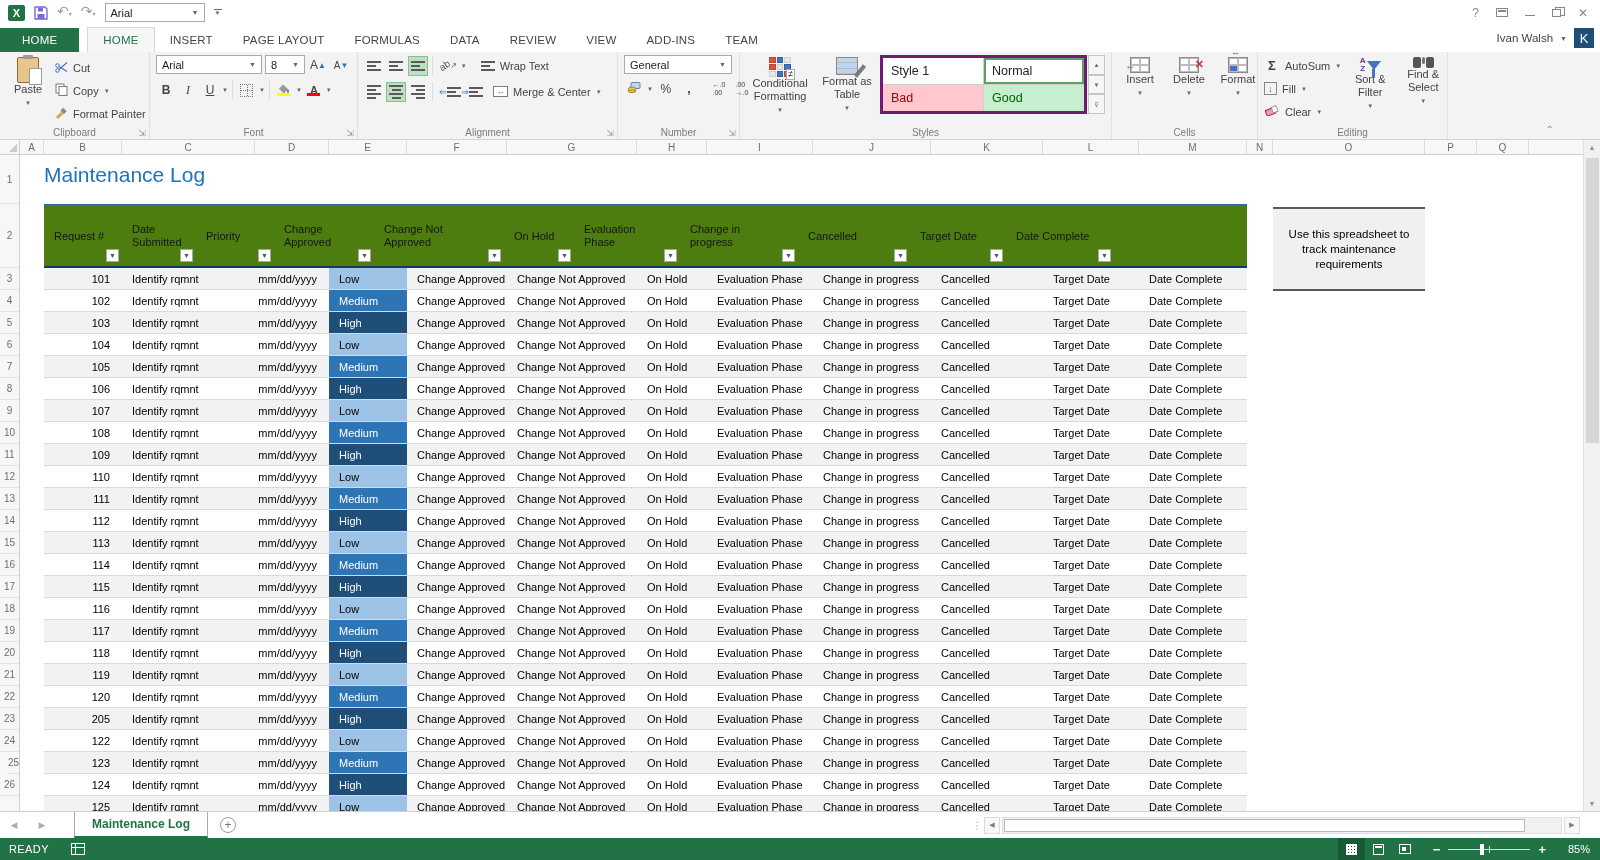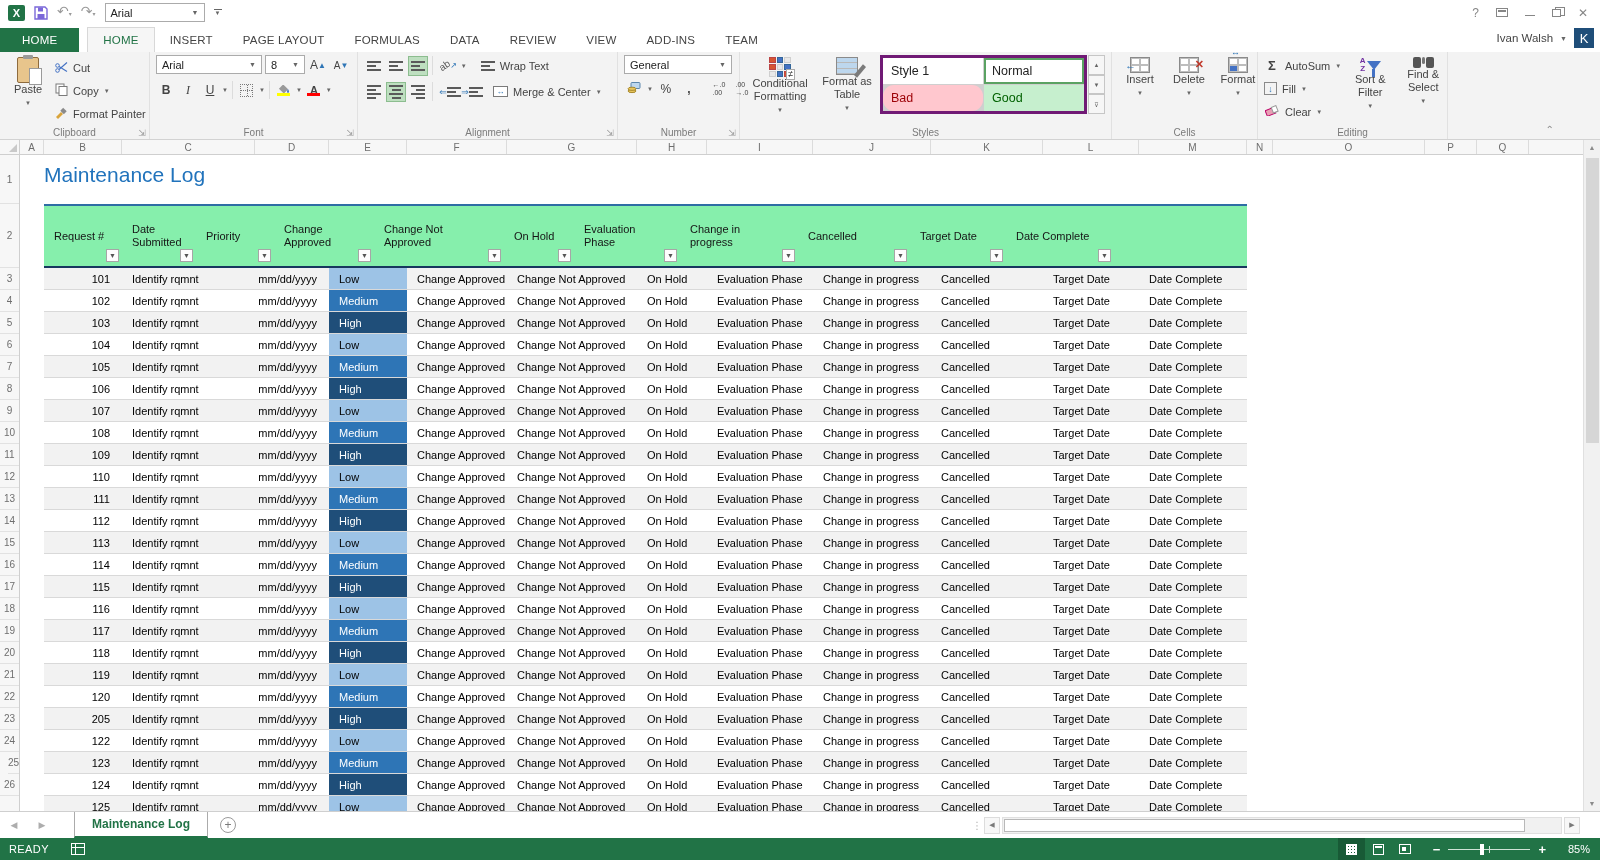--- a/index.html
+++ b/index.html
@@ -68,21 +68,21 @@
   .cf-ic i { background:#e8e8e8; border:1px solid #cfcfcf; }
   .cf-ic i.r { background:#D65532; border-color:#b44; } .cf-ic i.b { background:#4472C4; border-color:#369; }
   .cf-ic .neq { position:absolute; right:-4px; bottom:-3px; background:#fff; border:1px solid #aaa; font-size:9px; line-height:9px; padding:0 1px; color:#333; }
   .fat-ic { width:22px; height:18px; border:1px solid #8a8a8a; display:grid; grid-template-rows:repeat(3,1fr); position:relative; }
   .fat-ic i { border-bottom:1px solid #b9b9b9; background:#BDD7EE; }
   .fat-ic i:last-child { background:#fff; border-bottom:none; }
   .fat-ic .brush { position:absolute; right:-5px; bottom:-4px; width:4px; height:14px; background:#7b7b7b; transform:rotate(40deg); }
   .gallery { display:flex; align-items:stretch; }
   .gcells { display:grid; grid-template-columns:100px 100px; grid-template-rows:26px 26px; gap:1px; background:#cfcfcf; border:3px solid #701a75; }
   .gcell { background:#fff; display:flex; align-items:center; padding:0 8px; font-size:12.5px; color:#222; }
-  .gcell.bad  { background:#FFC7CE; color:#9C0006;border-radius:11px; }
+  .gcell.bad  { background:#FFC7CE; color:#9C0006; }
   .gcell.good { background:#C6EFCE; color:#006100; }
   .gcell.sel  { outline:2px solid #5aa262; outline-offset:-2px; }
   .grail { width:17px; display:flex; flex-direction:column; margin-left:1px; }
   .grail div { flex:1; border:1px solid #c6c6c6; background:#f6f6f6; font-size:6px; color:#666; display:flex; align-items:center; justify-content:center; }
   .cellgrid { width:20px; height:16px; border:1px solid #8a8a8a; display:grid; grid-template-columns:1fr 1fr; grid-template-rows:1fr 1fr; position:relative; background:#fff; }
   .cellgrid i { border:0.5px solid #bdbdbd; }
   .cellgrid .mark { position:absolute; font-size:11px; font-weight:bold; }
   .ed-ic { width:16px; text-align:center; font-size:13px; color:#444; }
   .sort-ic { display:flex; align-items:center; gap:1px; }
   .sort-ic .az { font-size:8px; line-height:8px; font-weight:bold; color:#7030A0; display:flex; flex-direction:column; }
@@ -98,21 +98,21 @@
   .colh { border-right:1px solid #dcdcdc; font-size:10px; color:#6e6e6e; display:flex; align-items:center; justify-content:center; }
   .corner { width:20px; position:relative; border-right:1px solid #cfcfcf; background:#f7f7f7; }
   .corner:after { content:""; position:absolute; right:2px; bottom:2px; border-left:8px solid transparent; border-bottom:8px solid #c9c9c9; }
   .colh.fill { flex:1; border-right:none; }
   .sheet-body { position:absolute; left:0; top:15px; right:17px; bottom:0; display:flex; overflow:hidden; }
   .rowheads { width:20px; background:#f7f7f7; border-right:1px solid #cfcfcf; display:flex; flex-direction:column; }
   .rowh { font-size:10px; color:#6e6e6e; display:flex; align-items:center; justify-content:center; border-bottom:1px solid #e2e2e2; flex:none; }
   .content { position:relative; flex:1; background:#fff; overflow:hidden; }
   .sheet-title { position:absolute; left:24px; top:8px; font-size:21px; color:#2173BC; }
   .xtable { position:absolute; left:24px; top:49px; width:1203px; }
-  .thead { display:flex; height:64px; background:#86efac; border-top:2px solid #2E6DA4; border-bottom:2px solid #17375E; }
+  .thead { display:flex; height:64px; background:#4d7c0f; border-top:2px solid #2E6DA4; border-bottom:2px solid #17375E; }
   .th { position:relative; display:flex; align-items:center; padding:0 16px 0 10px; font-size:11px; color:#151515; line-height:13px; }
   .filter-btn { position:absolute; right:3px; bottom:4px; width:13px; height:13px; background:#fdfdfd; border:1px solid #a6a6a6; color:#555;
                 font-size:7px; line-height:11px; text-align:center; }
   .trow { display:flex; height:22px; background:#fff; border-bottom:1px solid #d9d9d9; }
   .trow.band { background:#F2F2F2; }
   .td { font-size:11px; color:#000; display:flex; align-items:center; padding-left:10px; white-space:nowrap; overflow:hidden; }
   .td.r { justify-content:flex-end; padding-left:0; padding-right:12px; }
   .note-box { position:absolute; left:1253px; top:52px; width:152px; height:84px; background:#F0F0F0;
               border-top:2px solid #595959; border-bottom:2px solid #595959; display:flex; align-items:center; justify-content:center;
               text-align:center; font-size:11.5px; line-height:15px; color:#000; padding:4px 10px; }
@@ -999,20 +999,21 @@
               <div class="td" style="width: 130px;">Change Not Approved</div>
               <div class="td" style="width: 70px;">On Hold</div>
               <div class="td" style="width: 106px;">Evaluation Phase</div>
               <div class="td" style="width: 118px;">Change in progress</div>
               <div class="td" style="width: 112px;">Cancelled</div>
               <div class="td" style="width: 96px;">Target Date</div>
               <div class="td" style="width: 108px;">Date Complete</div>
             </div>
           </div>
       </div>
+      <div class="note-box">Use this spreadsheet to track maintenance requirements</div>
     </div>
   </div>
   <div class="vscroll">
     <div class="vs-arrow">▲</div>
     <div class="vs-thumb"></div>
     <div class="vs-arrow vs-bottom">▼</div>
   </div>
 </div>
 
 <div class="tabstrip">

